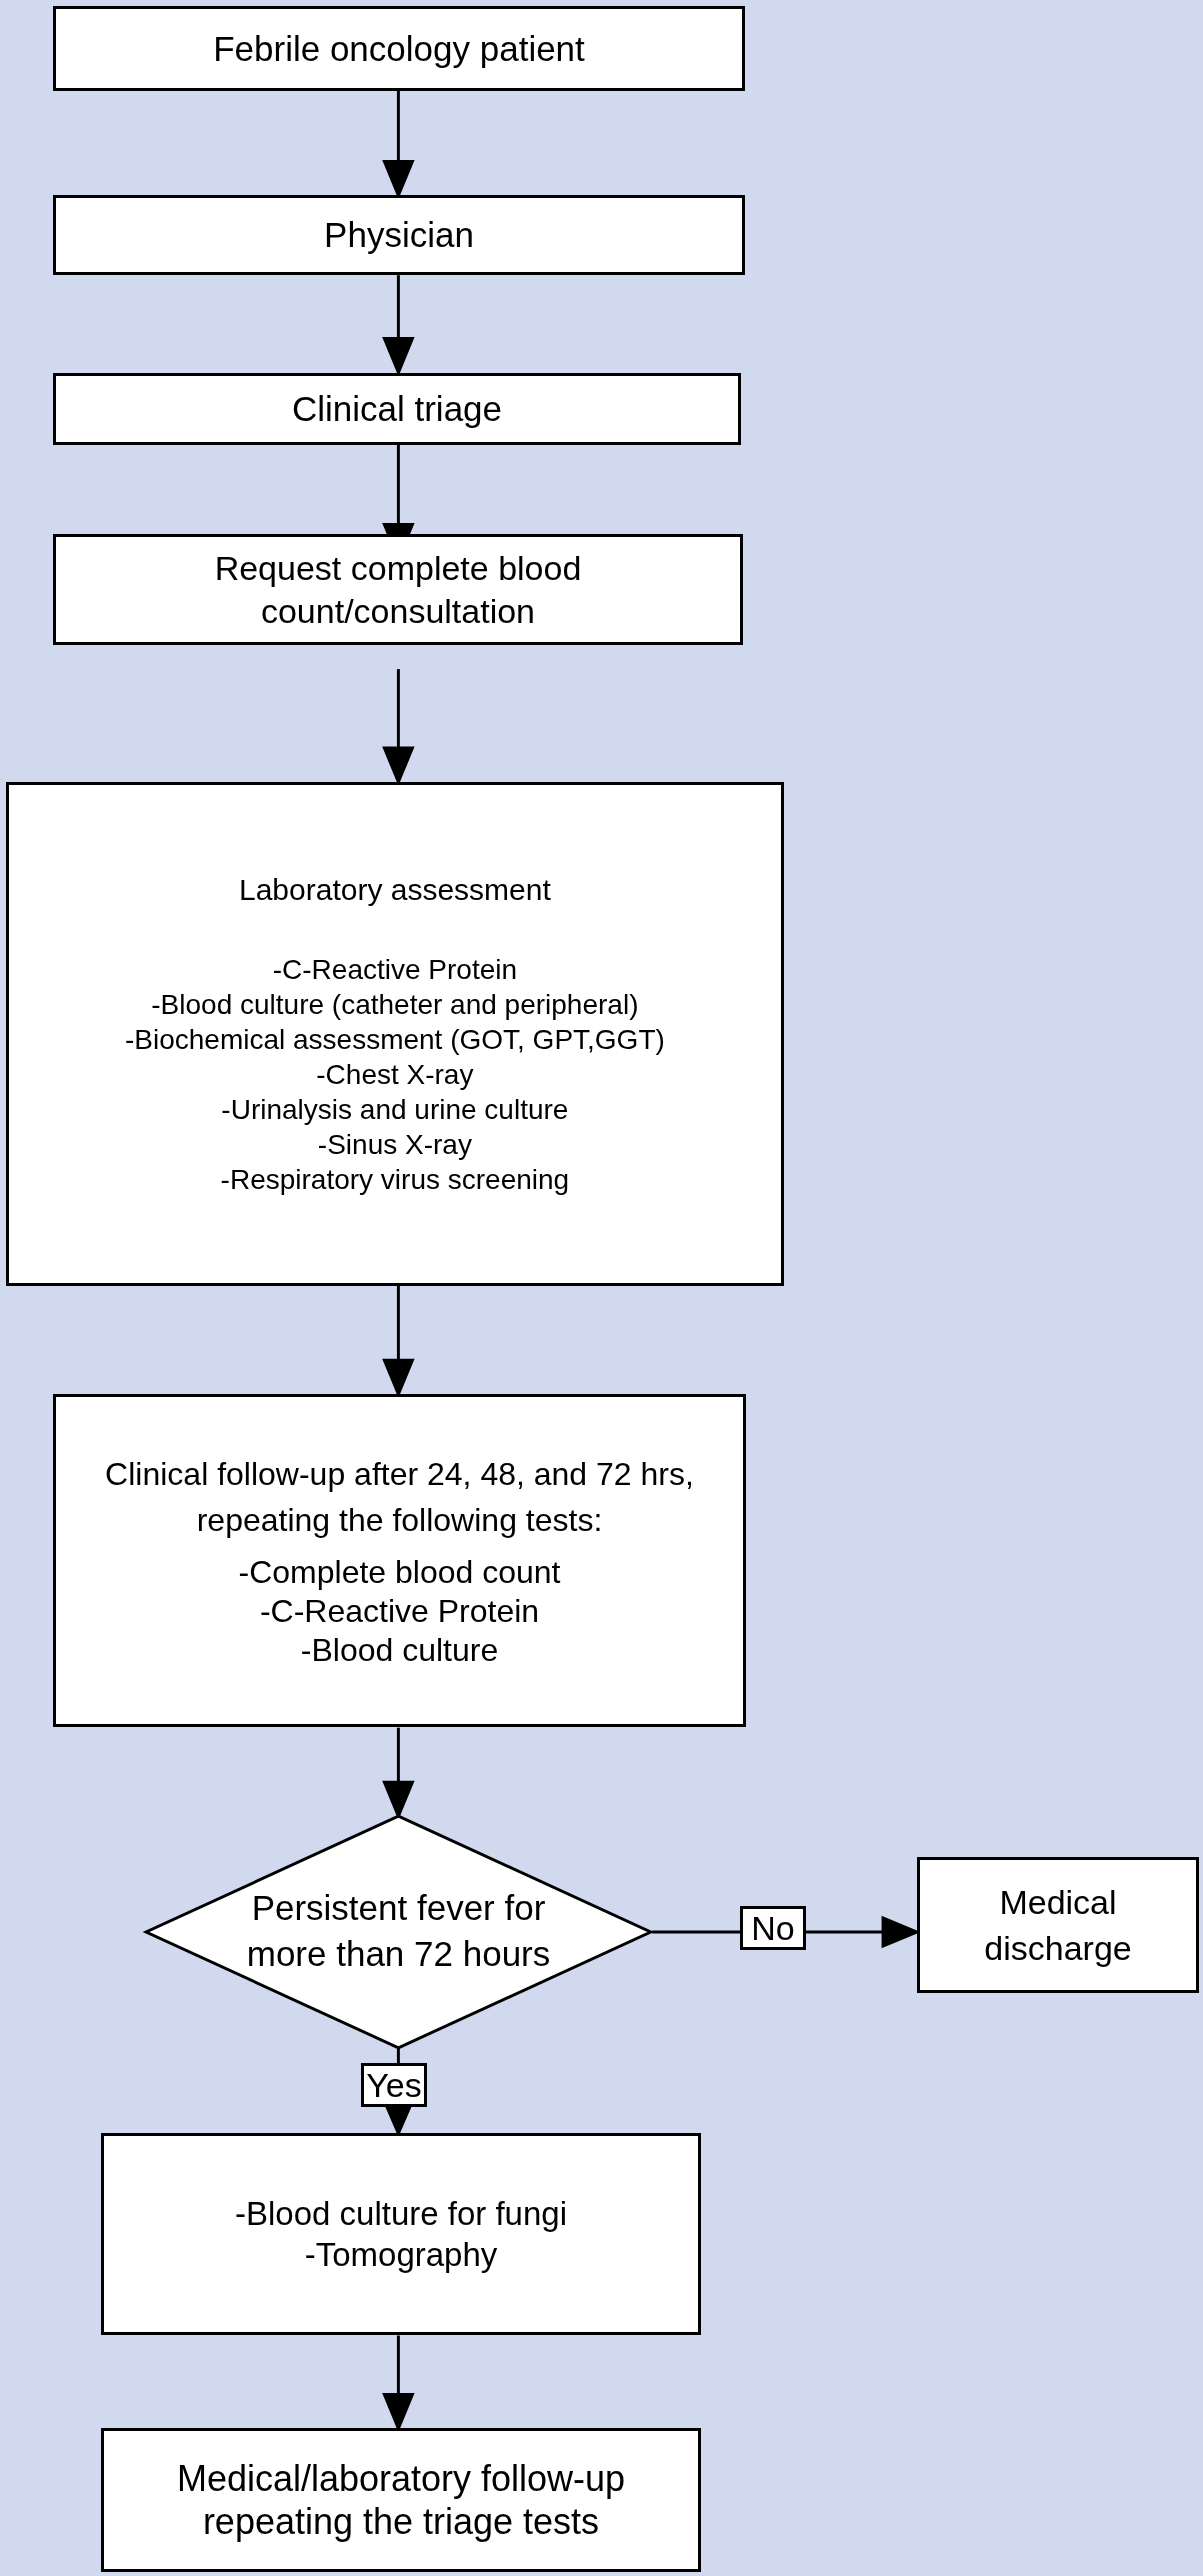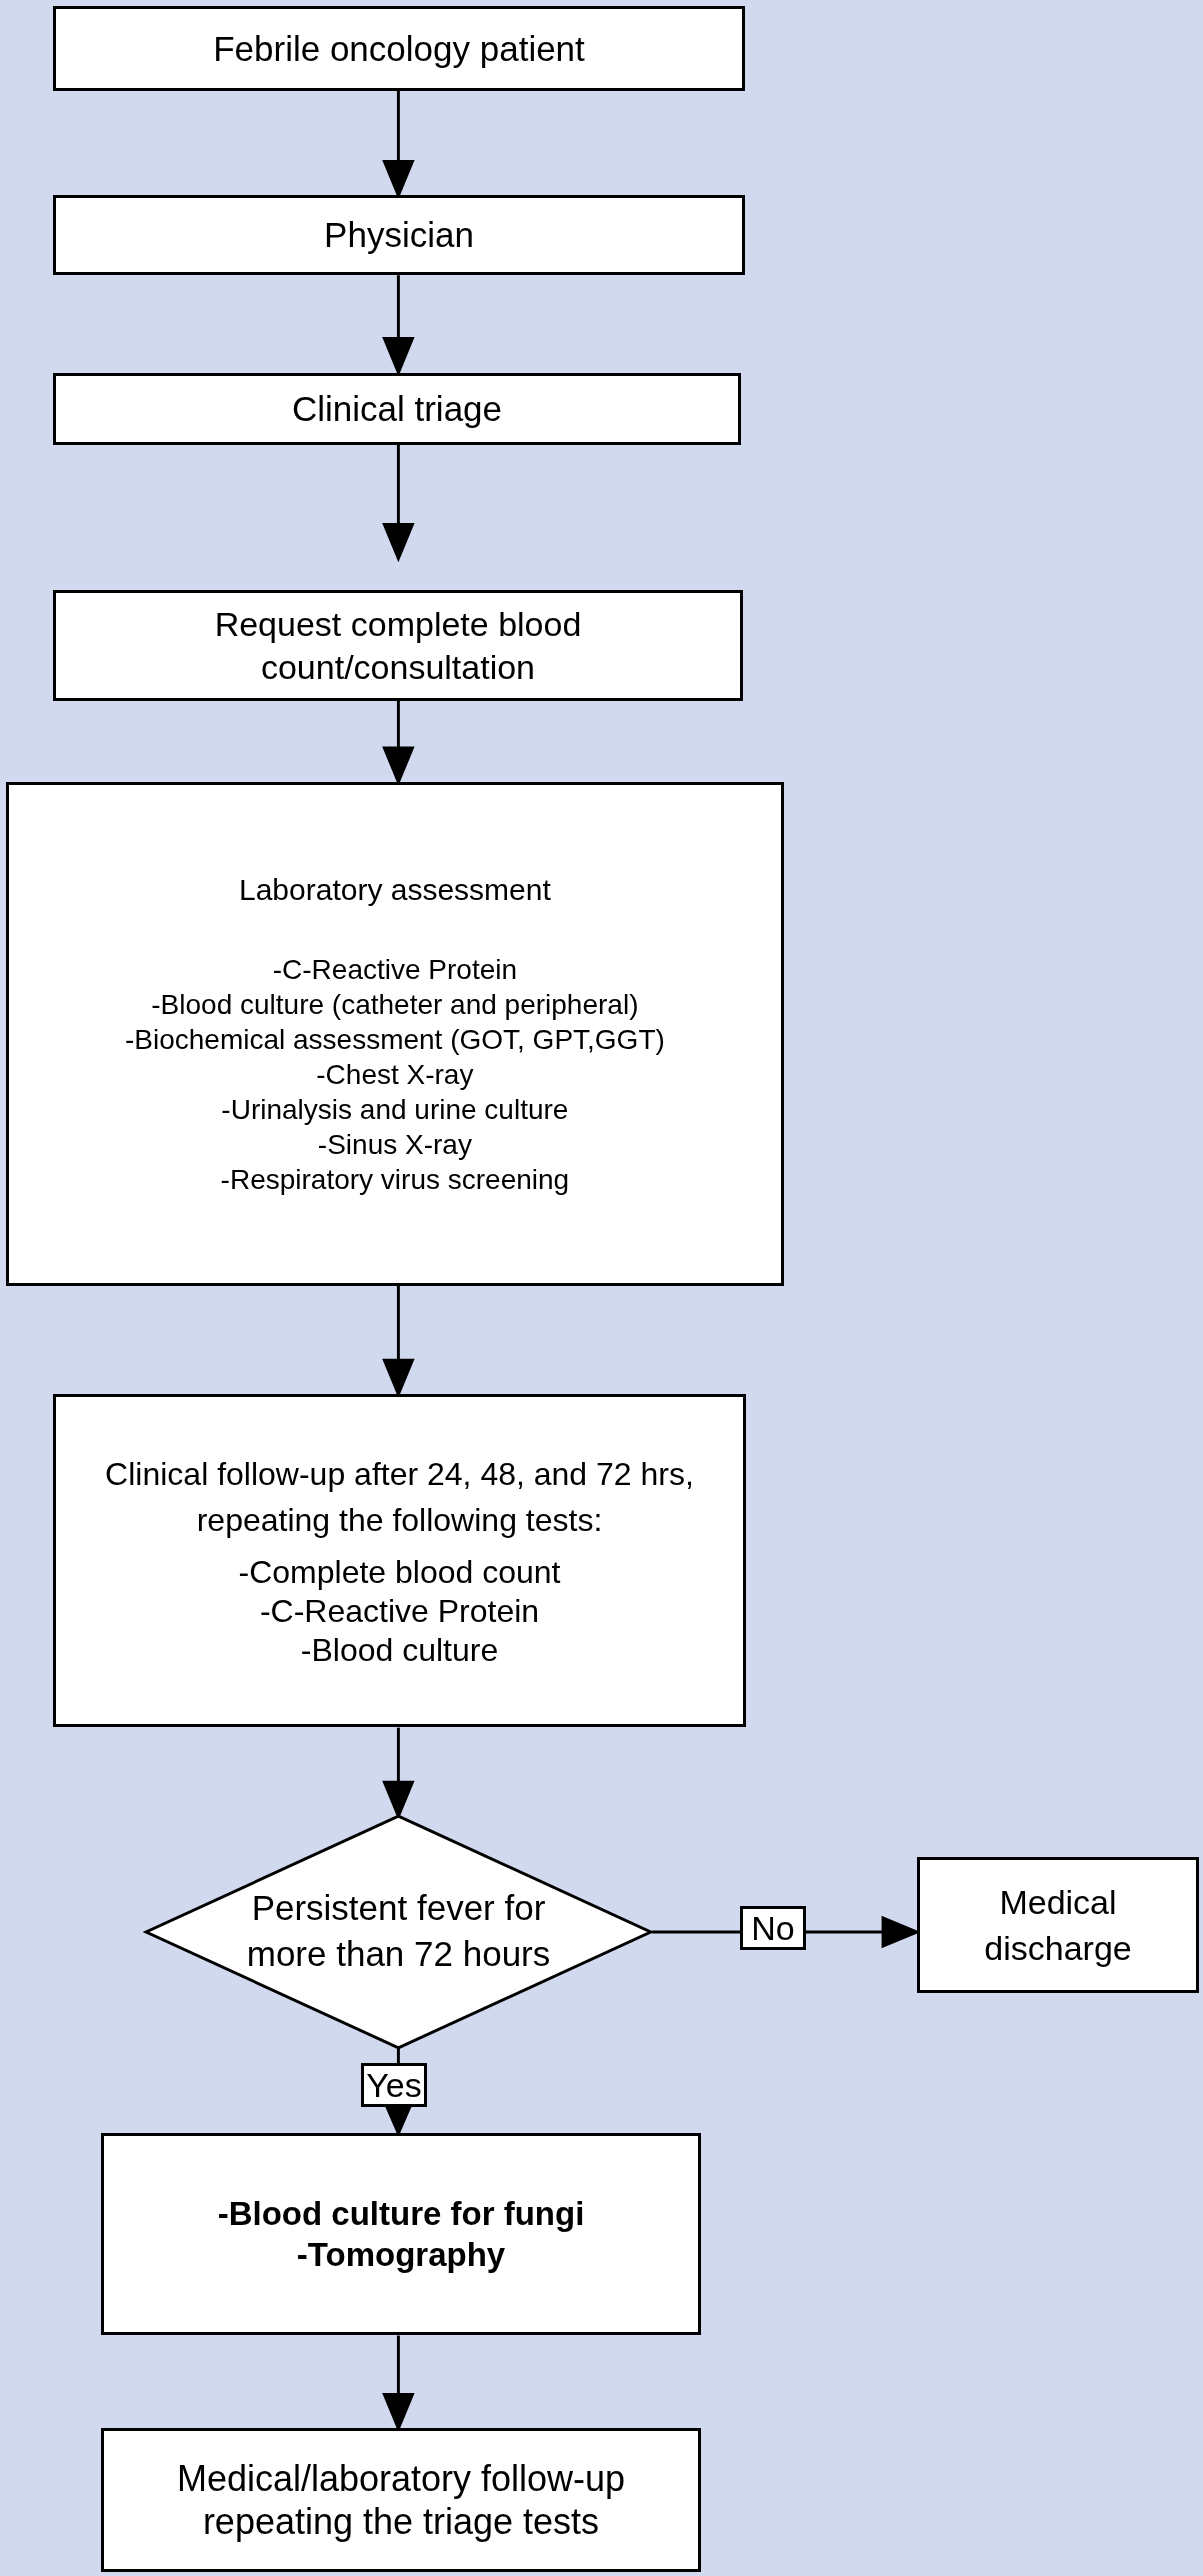--- a/index.html
+++ b/index.html
@@ -38,21 +38,21 @@
     box-sizing:border-box;
     display:flex;align-items:flex-start;justify-content:center;
     font-size:34px;
   }
   .diamond-text{
     position:absolute;
     left:177px;top:1885px;width:443px;
     text-align:center;
     font-size:35px;line-height:46px;
   }
-  .fungi-box{font-size:33px;font-weight:bold;}
+  .fungi-box{font-size:33px;}
   .final-box{font-size:36px;line-height:43px;}
   .discharge-box{font-size:34px;line-height:46px;}
 </style>
 </head>
 <body>
 
 <div class="canvas">
 
   <svg class="svg-layer" viewBox="0 0 1632 3492" xmlns="http://www.w3.org/2000/svg">
     <g stroke="#000" stroke-width="4" fill="#000">
@@ -93,21 +93,21 @@
   </div>
 
   <div class="node simple" style="left:53px;top:373px;width:688px;height:72px;">
     <div>Clinical triage</div>
   </div>
 
   <div class="node simple" style="left:53px;top:195px;width:692px;height:80px;">
     <div>Physician</div>
   </div>
 
-  <div class="node two-line" style="left:53px;top:590px;width:690px;height:111px;text-align:center;">
+  <div class="node two-line" style="left:53px;top:534px;width:690px;height:111px;text-align:center;">
     <div>Request complete blood</div>
     <div>count/consultation</div>
   </div>
 
   <div class="node" style="left:5.9px;top:782px;width:778px;height:504px;">
     <div class="lab-title">Laboratory assessment</div>
     <div class="lab-items">
       <div>-C-Reactive Protein</div>
       <div>-Blood culture (catheter and peripheral)</div>
       <div>-Biochemical assessment (GOT, GPT,GGT)</div>

